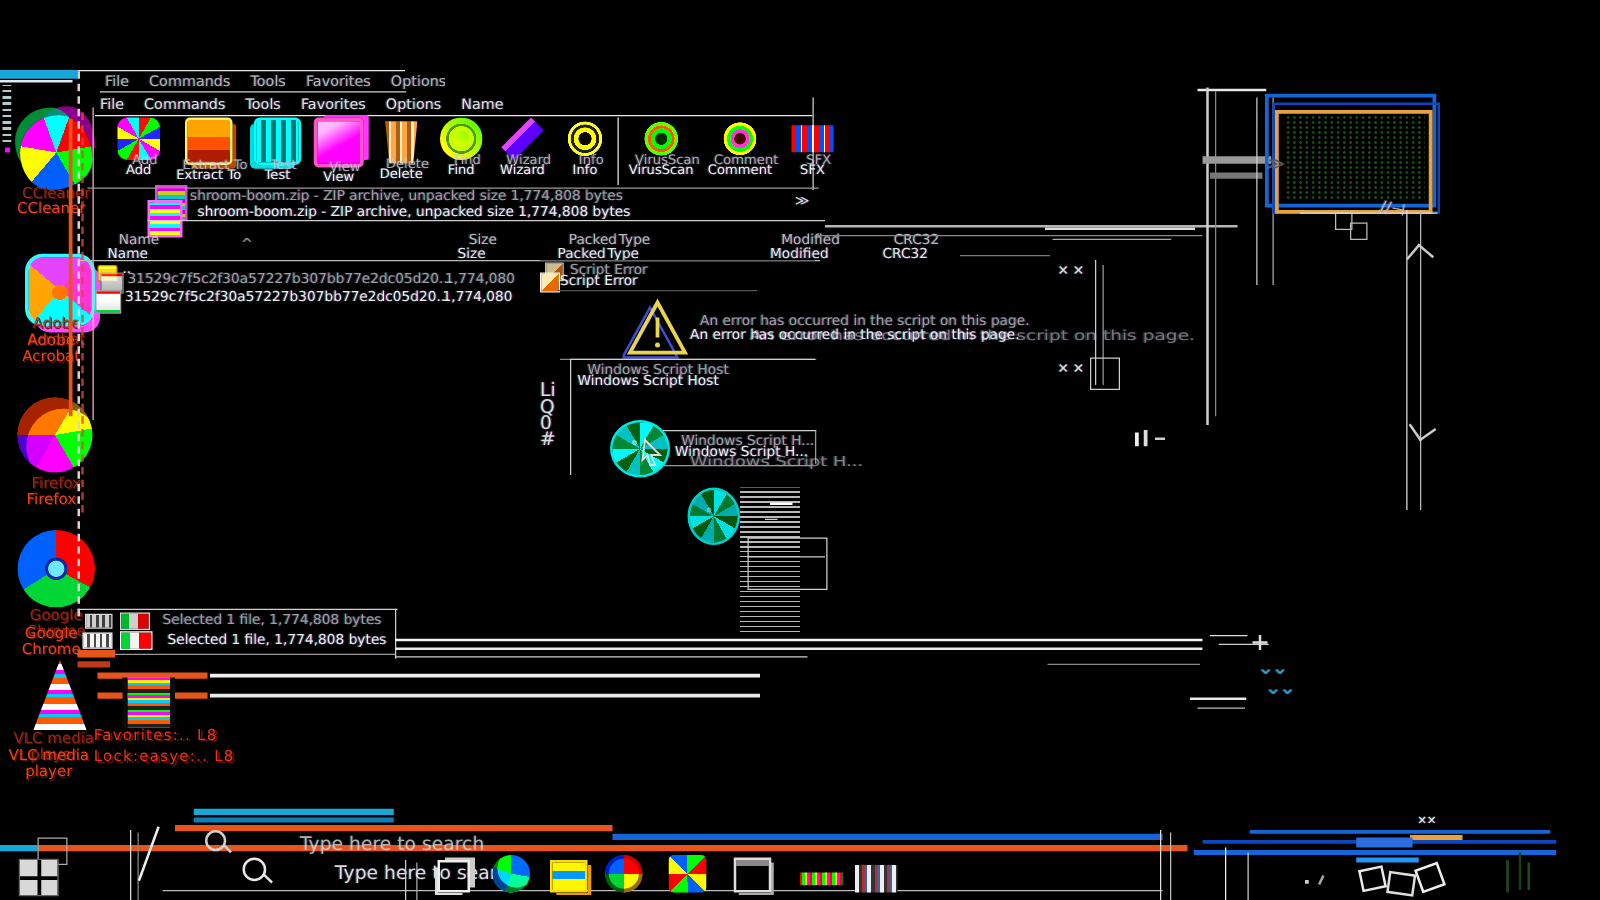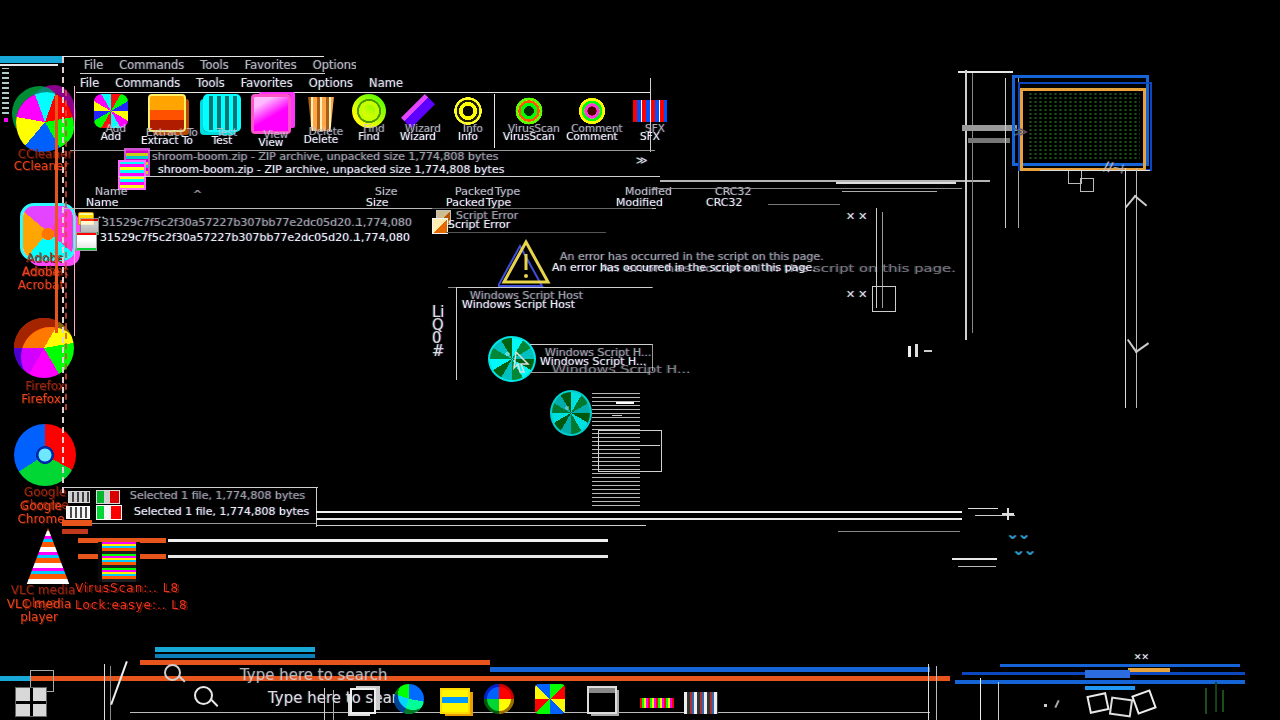--- a/index.html
+++ b/index.html
@@ -358,21 +358,21 @@
     <div class="ts" style="left:1012px;top:540px;color:#18a8d8;font-size:16px;letter-spacing:-2px">⌄⌄</div>
     <div class="gl" style="left:952px;top:558px;width:45px;height:2px;background:#e8e8e8"></div>
     <div class="gl" style="left:958px;top:566px;width:38px;height:1px;background:#bbb"></div>
   </div>
 
   <div class="gl" style="left:78px;top:538px;width:88px;height:5px;background:#e8551c"></div>
   <div class="gl" style="left:168px;top:539px;width:440px;height:3px;background:#f0f0f0"></div>
   <div class="gl" style="left:78px;top:554px;width:88px;height:5px;background:#e8551c"></div>
   <div class="gl" style="left:168px;top:555px;width:440px;height:3px;background:#e8e8e8"></div>
   <div class="ic i-books" style="left:98px;top:542px;width:34px;height:40px"></div>
-  <div class="note" style="left:75px;top:581px">VirusScan:..  L8</div>
+  <div class="note" style="left:75px;top:581px">Favorites:..  L8</div>
   <div class="note" style="left:75px;top:598px">Lock:easye:..  L8</div>
 
   <div class="gl" style="left:155px;top:647px;width:160px;height:5px;background:#18a8d8"></div>
   <div class="gl" style="left:155px;top:654px;width:160px;height:4px;background:#0d7fb8"></div>
 
   <div class="gl" style="left:140px;top:660px;width:350px;height:5px;background:#e8551c"></div>
   <div class="gl" style="left:490px;top:667px;width:440px;height:5px;background:#1565d8"></div>
   <div class="gl" style="left:0px;top:676px;width:30px;height:5px;background:#18a8d8"></div>
   <div class="gl" style="left:30px;top:676px;width:920px;height:5px;background:#e8551c"></div>
   <div class="gl" style="left:1000px;top:664px;width:240px;height:3px;background:#1565d8"></div>

